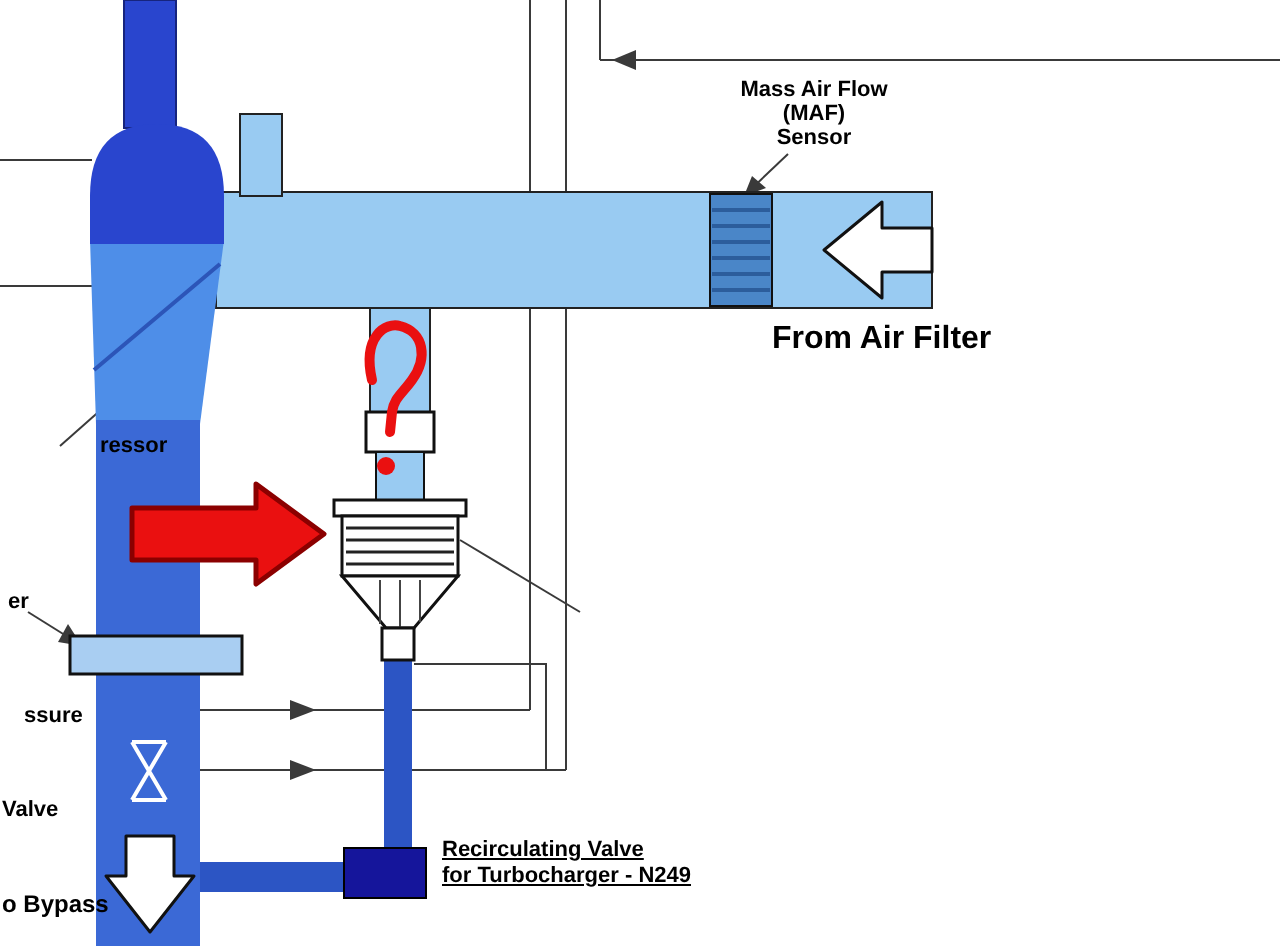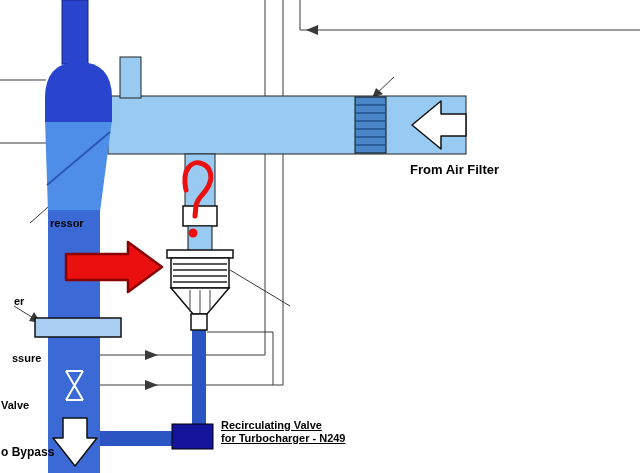--- a/index.html
+++ b/index.html
@@ -108,30 +108,33 @@
       <rect x="191" y="314" width="16" height="16" fill="#fff" stroke="#111" stroke-width="1.5"></rect>
     </g>
 
     <g>
       <path d="M186,190 C181,168 193,161 200,163 C212,166 214,179 206,190 C201,197 197,199 196,206 L195,216" fill="none" stroke-width="5" stroke-linecap="round" stroke="#EA1010"></path>
       <circle cx="193" cy="233" r="4.5" fill="#EA1010"></circle>
       <polygon points="66,254 128,254 128,242 162,267 128,292 128,280 66,280" stroke="#8B0000" stroke-width="2.5" stroke-linejoin="round" fill="#EA1010"></polygon>
     </g>
   </svg>
 
+  <div class="label center" style="left:352px; top:39px; width:110px; line-height:12px;">Mass Air Flow
+(MAF)
+Sensor</div>
 
-  <div class="label" style="left:386px; top:163px; font-size:13px;margin-left:24px;">From Air Filter</div>
+  <div class="label" style="left:386px; top:163px; font-size:16px;">From Air Filter</div>
 
 
   <div class="label" style="left:221px; top:419px;text-decoration:underline;">Recirculating Valve
 for Turbocharger - N249</div>
 
   <div class="label" style="left:2px; top:217px;padding-left:48px;">ressor</div>
 
-  <div class="label" style="left:14px; top:295px;">er</div>
+  <div class="label" style="left:4px; top:295px;">er</div>
 
   <div class="label" style="left:12px; top:352px;">ssure</div>
 
   <div class="label" style="left:1px; top:399px;">Valve</div>
 
   <div class="label" style="left:1px; top:446px; font-size:12px;">o Bypass</div>
 
 </div>
 
 </body></html>

